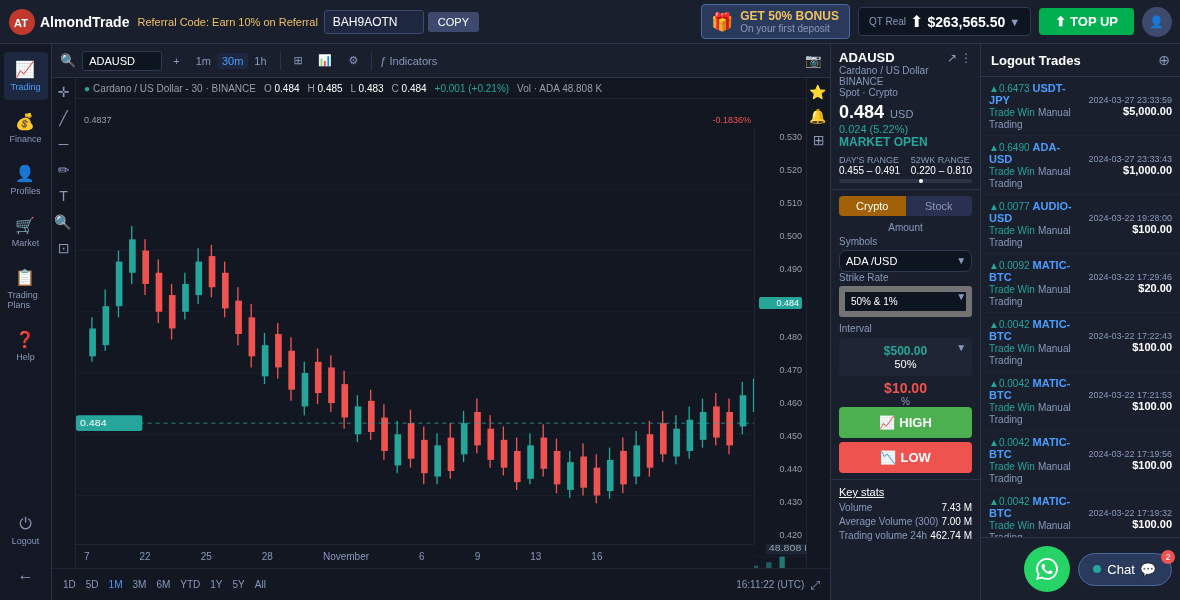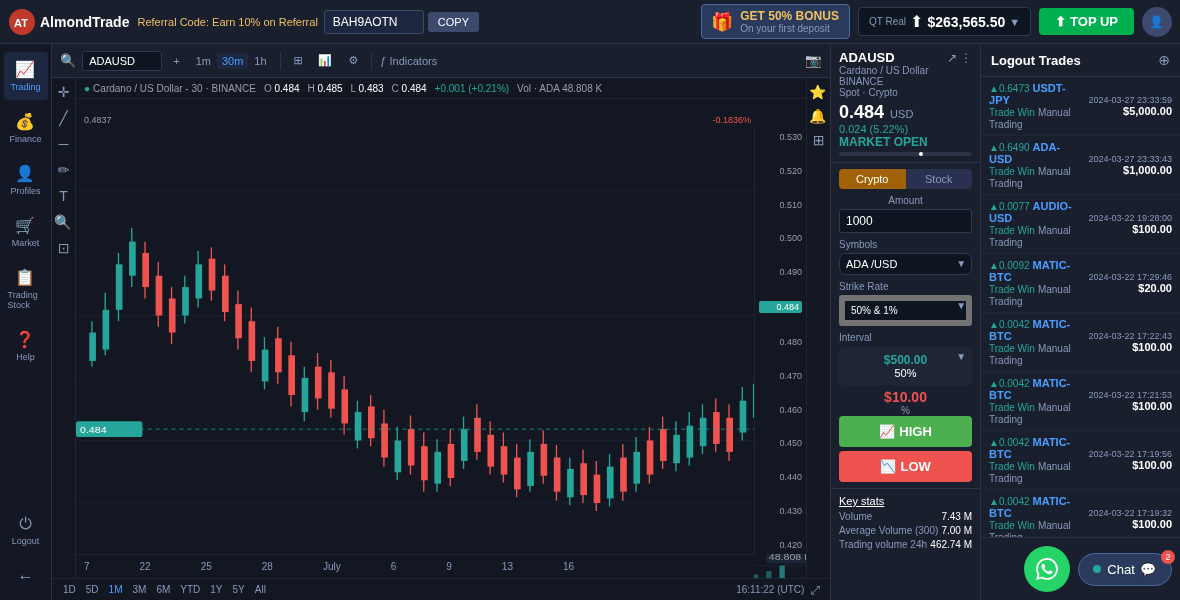--- a/index.html
+++ b/index.html
@@ -72,21 +72,21 @@
     .price-scale { position: absolute; right: 0; top: 0; bottom: 0; width: 50px; display: flex; flex-direction: column; justify-content: space-between; padding: 4px 4px; background: #131722; border-left: 1px solid #1e2535; }
     .price-label { color: #9b9ea5; font-size: 9px; text-align: right; }
     .current-price-badge { background: #26a69a; color: #fff; font-size: 9px; padding: 1px 3px; border-radius: 2px; text-align: right; }
 
     .category-tabs { display: flex; gap: 0; border-radius: 4px; overflow: hidden; margin-bottom: 6px; }
     .cat-tab { flex: 1; text-align: center; padding: 4px; font-size: 11px; cursor: pointer; background: #2a3050; color: #8899bb; border: none; }
     .cat-tab.active { background: #a16207; color: #fff; }
 
     .amount-field { width: 100%; background: #0d1520; border: 1px solid #2d3a50; color: #fff; padding: 4px 6px; border-radius: 3px; font-size: 12px; margin-bottom: 6px; }
     .symbols-label { color: #8899bb; font-size: 10px; margin-bottom: 3px; }
-    .symbol-select { width: 100%; background: #0d1520; border: 1px solid #2d3a50; color: #fff; padding: 4px 6px; border-radius: 7px; font-size: 11px; appearance: none; margin-bottom: 6px; }
+    .symbol-select { width: 100%; background: #0d1520; border: 1px solid #2d3a50; color: #fff; padding: 4px 6px; border-radius: 7px; font-size: 11px; appearance: none; margin-bottom: 0; }
     .strike-label { color: #8899bb; font-size: 10px; margin-bottom: 3px; }
     .strike-select { width: 100%; background: #0d1520; border: 6px solid #737373; color: #fff; padding: 4px 6px; border-radius: 3px; font-size: 10px; appearance: none; margin-bottom: 6px; }
     .interval-label { color: #8899bb; font-size: 10px; margin-bottom: 3px; }
     .interval-select { width: 100%; background: #0d1520; border: 1px solid #2d3a50; color: #fff; padding: 4px 6px; border-radius: 3px; font-size: 11px; appearance: none; margin-bottom: 6px; }
 
     .payout-amount { color: #26a69a; font-size: 12px; font-weight: bold; text-align: center; }
     .payout-pct { color: #fff; font-size: 11px; text-align: center; }
     .loss-amount { color: #ef5350; font-size: 14px; font-weight: bold; text-align: center; }
     .loss-pct { color: #8899bb; font-size: 10px; text-align: center; }
 
@@ -170,21 +170,21 @@
     <div class="sidebar-item">
       <span class="sidebar-icon">👤</span>
       <span>Profiles</span>
     </div>
     <div class="sidebar-item">
       <span class="sidebar-icon">🛒</span>
       <span>Market</span>
     </div>
     <div class="sidebar-item">
       <span class="sidebar-icon">📋</span>
-      <span>Trading Stock</span>
+      <span>Trading Plans</span>
     </div>
     <div class="sidebar-item">
       <span class="sidebar-icon">❓</span>
       <span>Help</span>
     </div>
     <div class="sidebar-spacer"></div>
     <div class="sidebar-bottom">
       <div class="sidebar-item">
         <span class="sidebar-icon">⏻</span>
         <span>Logout</span>
@@ -452,37 +452,37 @@
           <div class="price-label">0.430</div>
           <div class="price-label">0.420</div>
         </div>
 
         <div class="chart-bottom" style="position:absolute;bottom:0;left:0;right:52px;">
           <div class="timeline-labels">
             <span>7</span>
             <span>22</span>
             <span>25</span>
             <span>28</span>
-            <span>July</span>
+            <span>November</span>
             <span>6</span>
             <span>9</span>
             <span>13</span>
             <span>16</span>
           </div>
         </div>
       </div>
 
       <div class="chart-right-tools">
         <button class="chart-tool-btn">⭐</button>
         <button class="chart-tool-btn">🔔</button>
         <button class="chart-tool-btn">⊞</button>
       </div>
     </div>
 
-    <div style="display:flex;align-items:center;background:#131722;height:22px;padding:0 8px;gap:4px;border-top:1px solid #1e2535;">
+    <div style="display:flex;align-items:center;background:#131722;height:32px;padding:0 8px;gap:4px;border-top:1px solid #1e2535;">
       <button class="btf-btn">1D</button>
       <button class="btf-btn">5D</button>
       <button class="btf-btn active">1M</button>
       <button class="btf-btn">3M</button>
       <button class="btf-btn">6M</button>
       <button class="btf-btn">YTD</button>
       <button class="btf-btn">1Y</button>
       <button class="btf-btn">5Y</button>
       <button class="btf-btn">All</button>
       <span style="flex:1;"></span>
@@ -506,33 +506,42 @@
         <div style="color:#8899bb;font-size:10px;">Cardano / US Dollar</div>
         <div style="color:#8899bb;font-size:10px;">BINANCE</div>
         <div style="color:#8899bb;font-size:10px;">Spot · Crypto</div>
         <div style="margin-top:4px;">
           <span style="color:#fff;font-size:18px;font-weight:bold;">0.484</span>
           <span style="color:#8899bb;font-size:11px;margin-left:3px;">USD</span>
           <div style="color:#26a69a;font-size:11px;">0.024 (5.22%)</div>
           <div style="color:#26a69a;font-size:12px;font-weight:bold;">MARKET OPEN</div>
         </div>
 
+        <div style="display:flex;justify-content:space-between;margin-top:4px;">
+          <div>
+            <span style="color:#8899bb;font-size:9px;">DAY'S RANGE</span>
+            <div style="color:#fff;font-size:10px;"><span>0.455</span> – <span>0.491</span></div>
+          </div>
+          <div>
+            <span style="color:#8899bb;font-size:9px;">52WK RANGE</span>
+            <div style="color:#fff;font-size:10px;"><span>0.220</span> – <span>0.810</span></div>
+          </div>
+        </div>
 
         <div style="width:100%;height:4px;background:#2d3347;border-radius:2px;margin-top:3px;position:relative;">
           <div style="position:absolute;left:60%;top:0;bottom:0;width:4px;height:4px;background:#fff;border-radius:50%;"></div>
         </div>
       </div>
 
       <div style="padding:6px 8px;">
         <div class="category-tabs">
           <button class="cat-tab active">Crypto</button>
           <button class="cat-tab">Stock</button>
         </div>
         <div style="color:#8899bb;font-size:10px;text-align:center;margin-bottom:3px;">Amount</div>
-        <input class="amount-field" type="text" value="1000" style="">
         <div class="symbols-label">Symbols</div>
         <div style="position:relative;">
           <select class="symbol-select">
             <option>ADA /USD</option>
           </select>
           <span style="position:absolute;right:6px;top:5px;color:#8899bb;font-size:10px;pointer-events:none;">▼</span>
         </div>
         <div class="strike-label">Strike Rate</div>
         <div style="position:relative;">
           <select class="strike-select">

